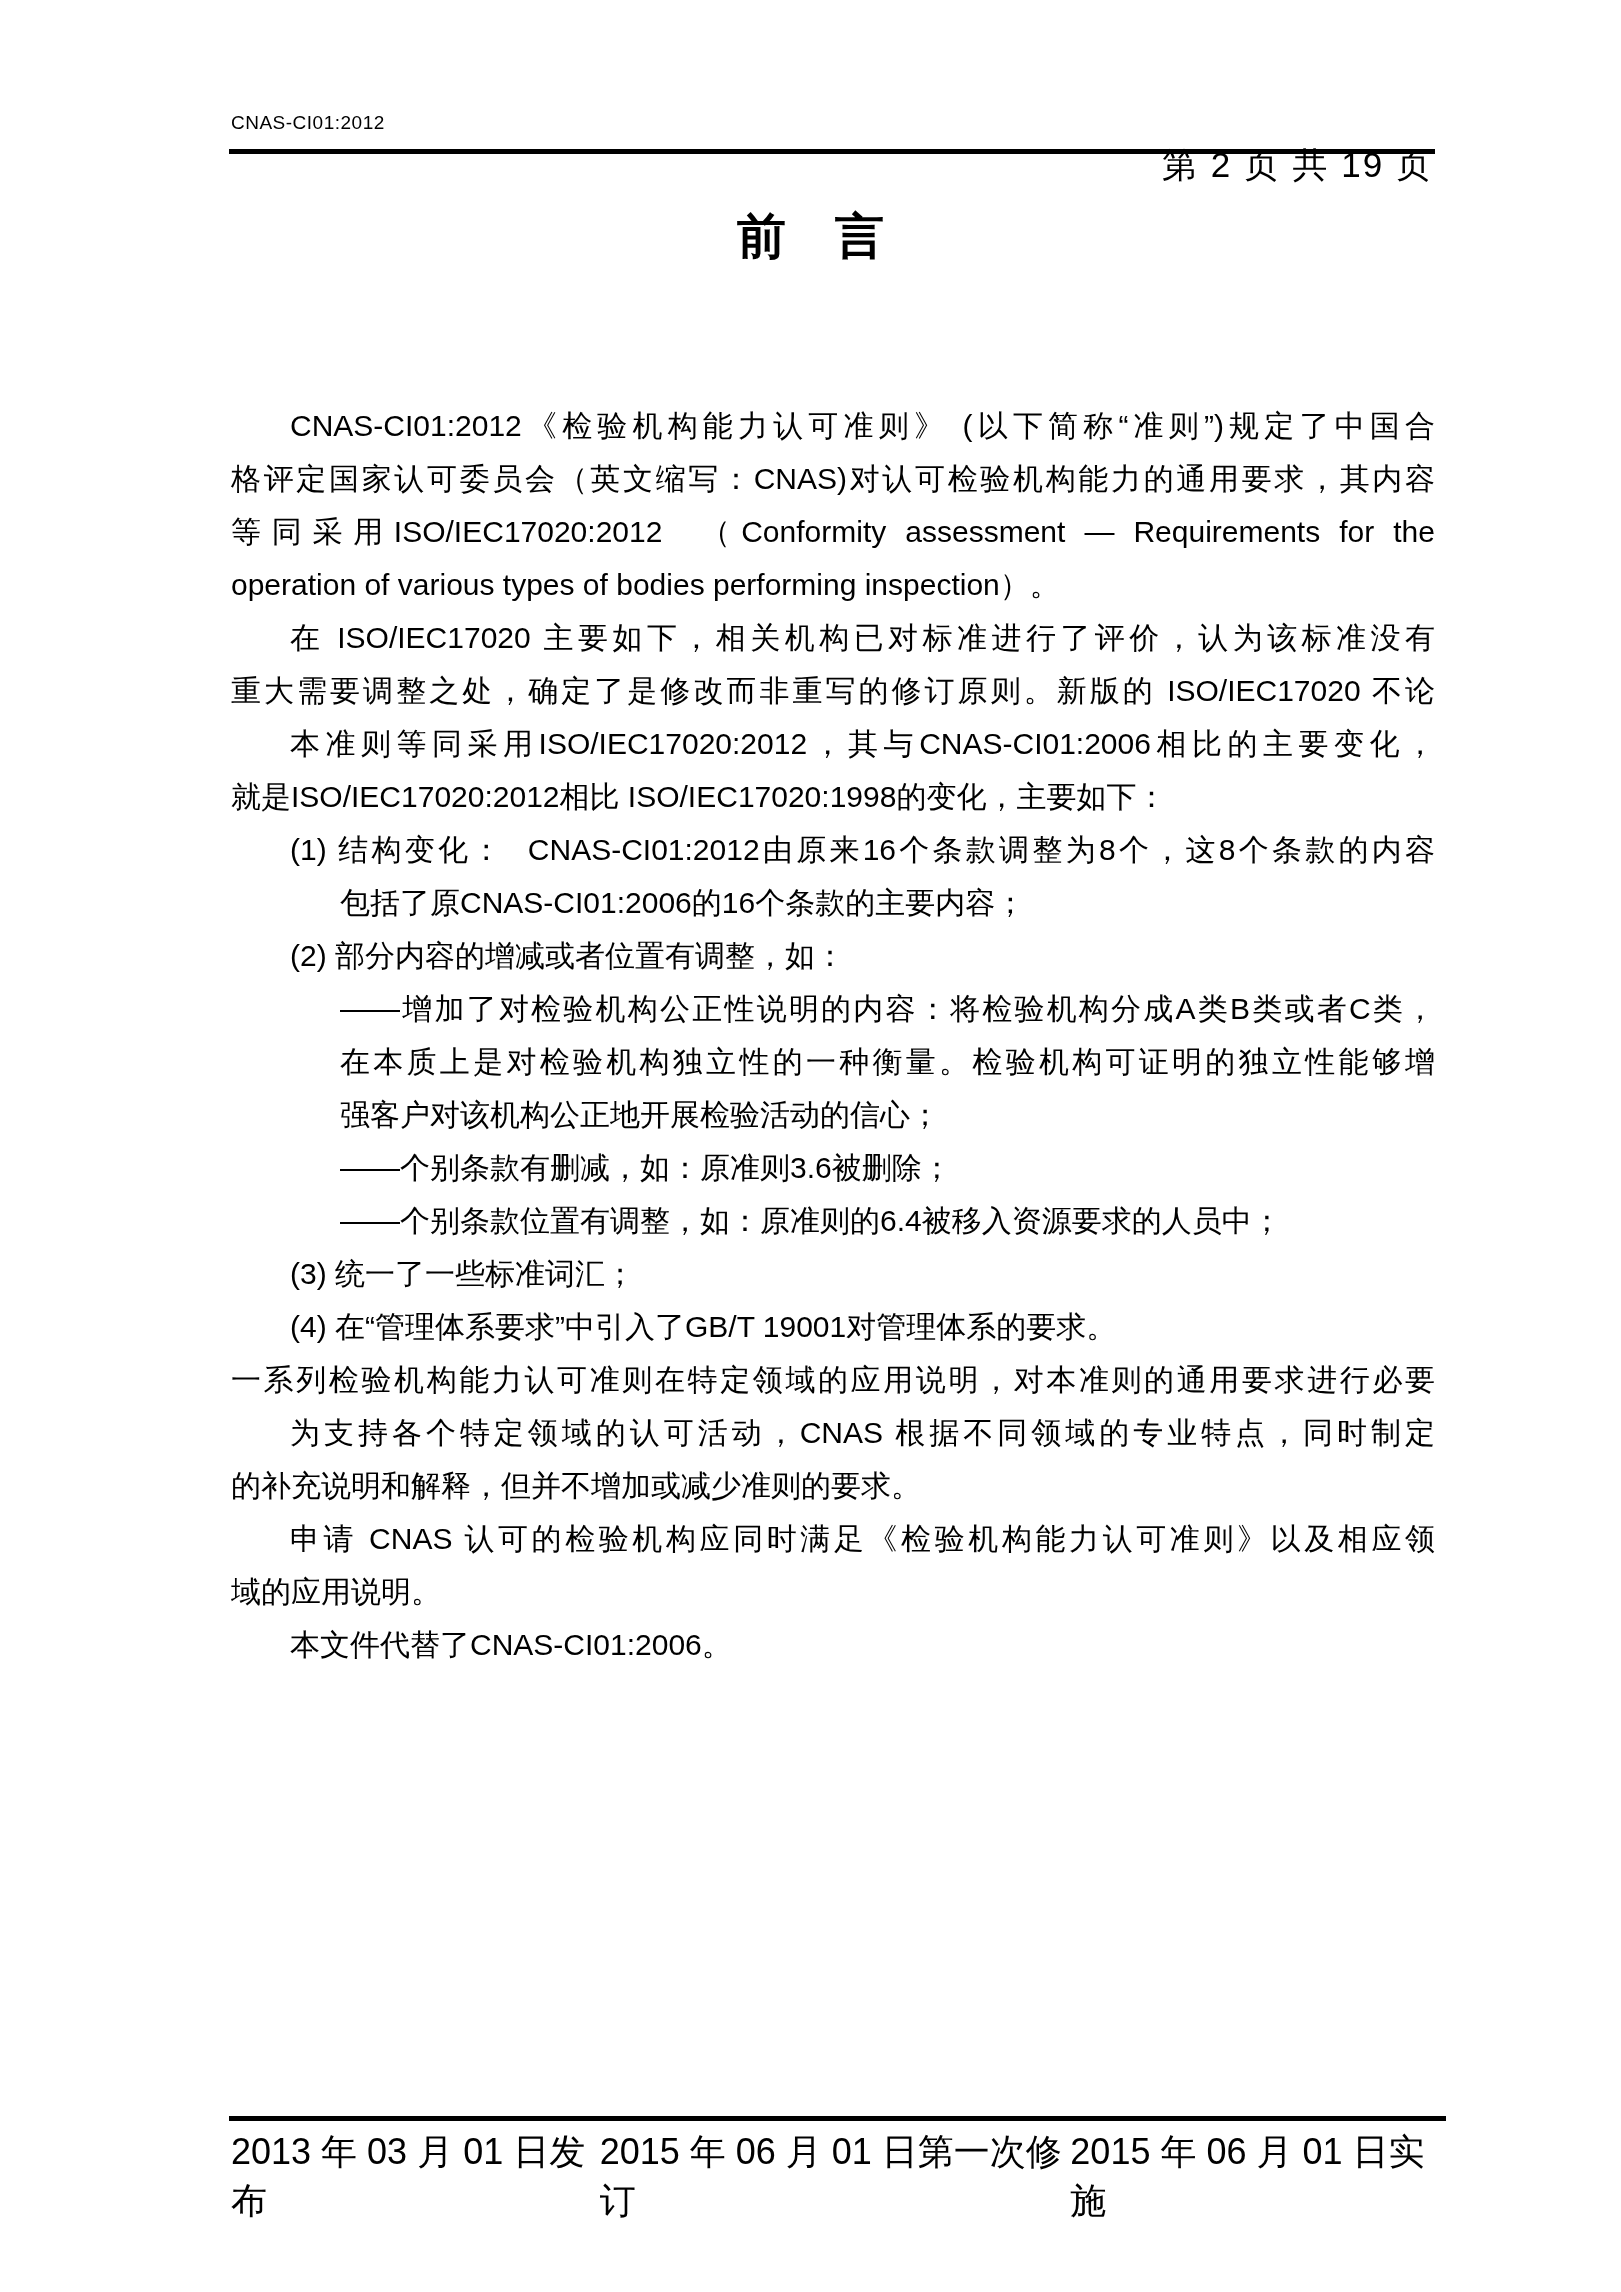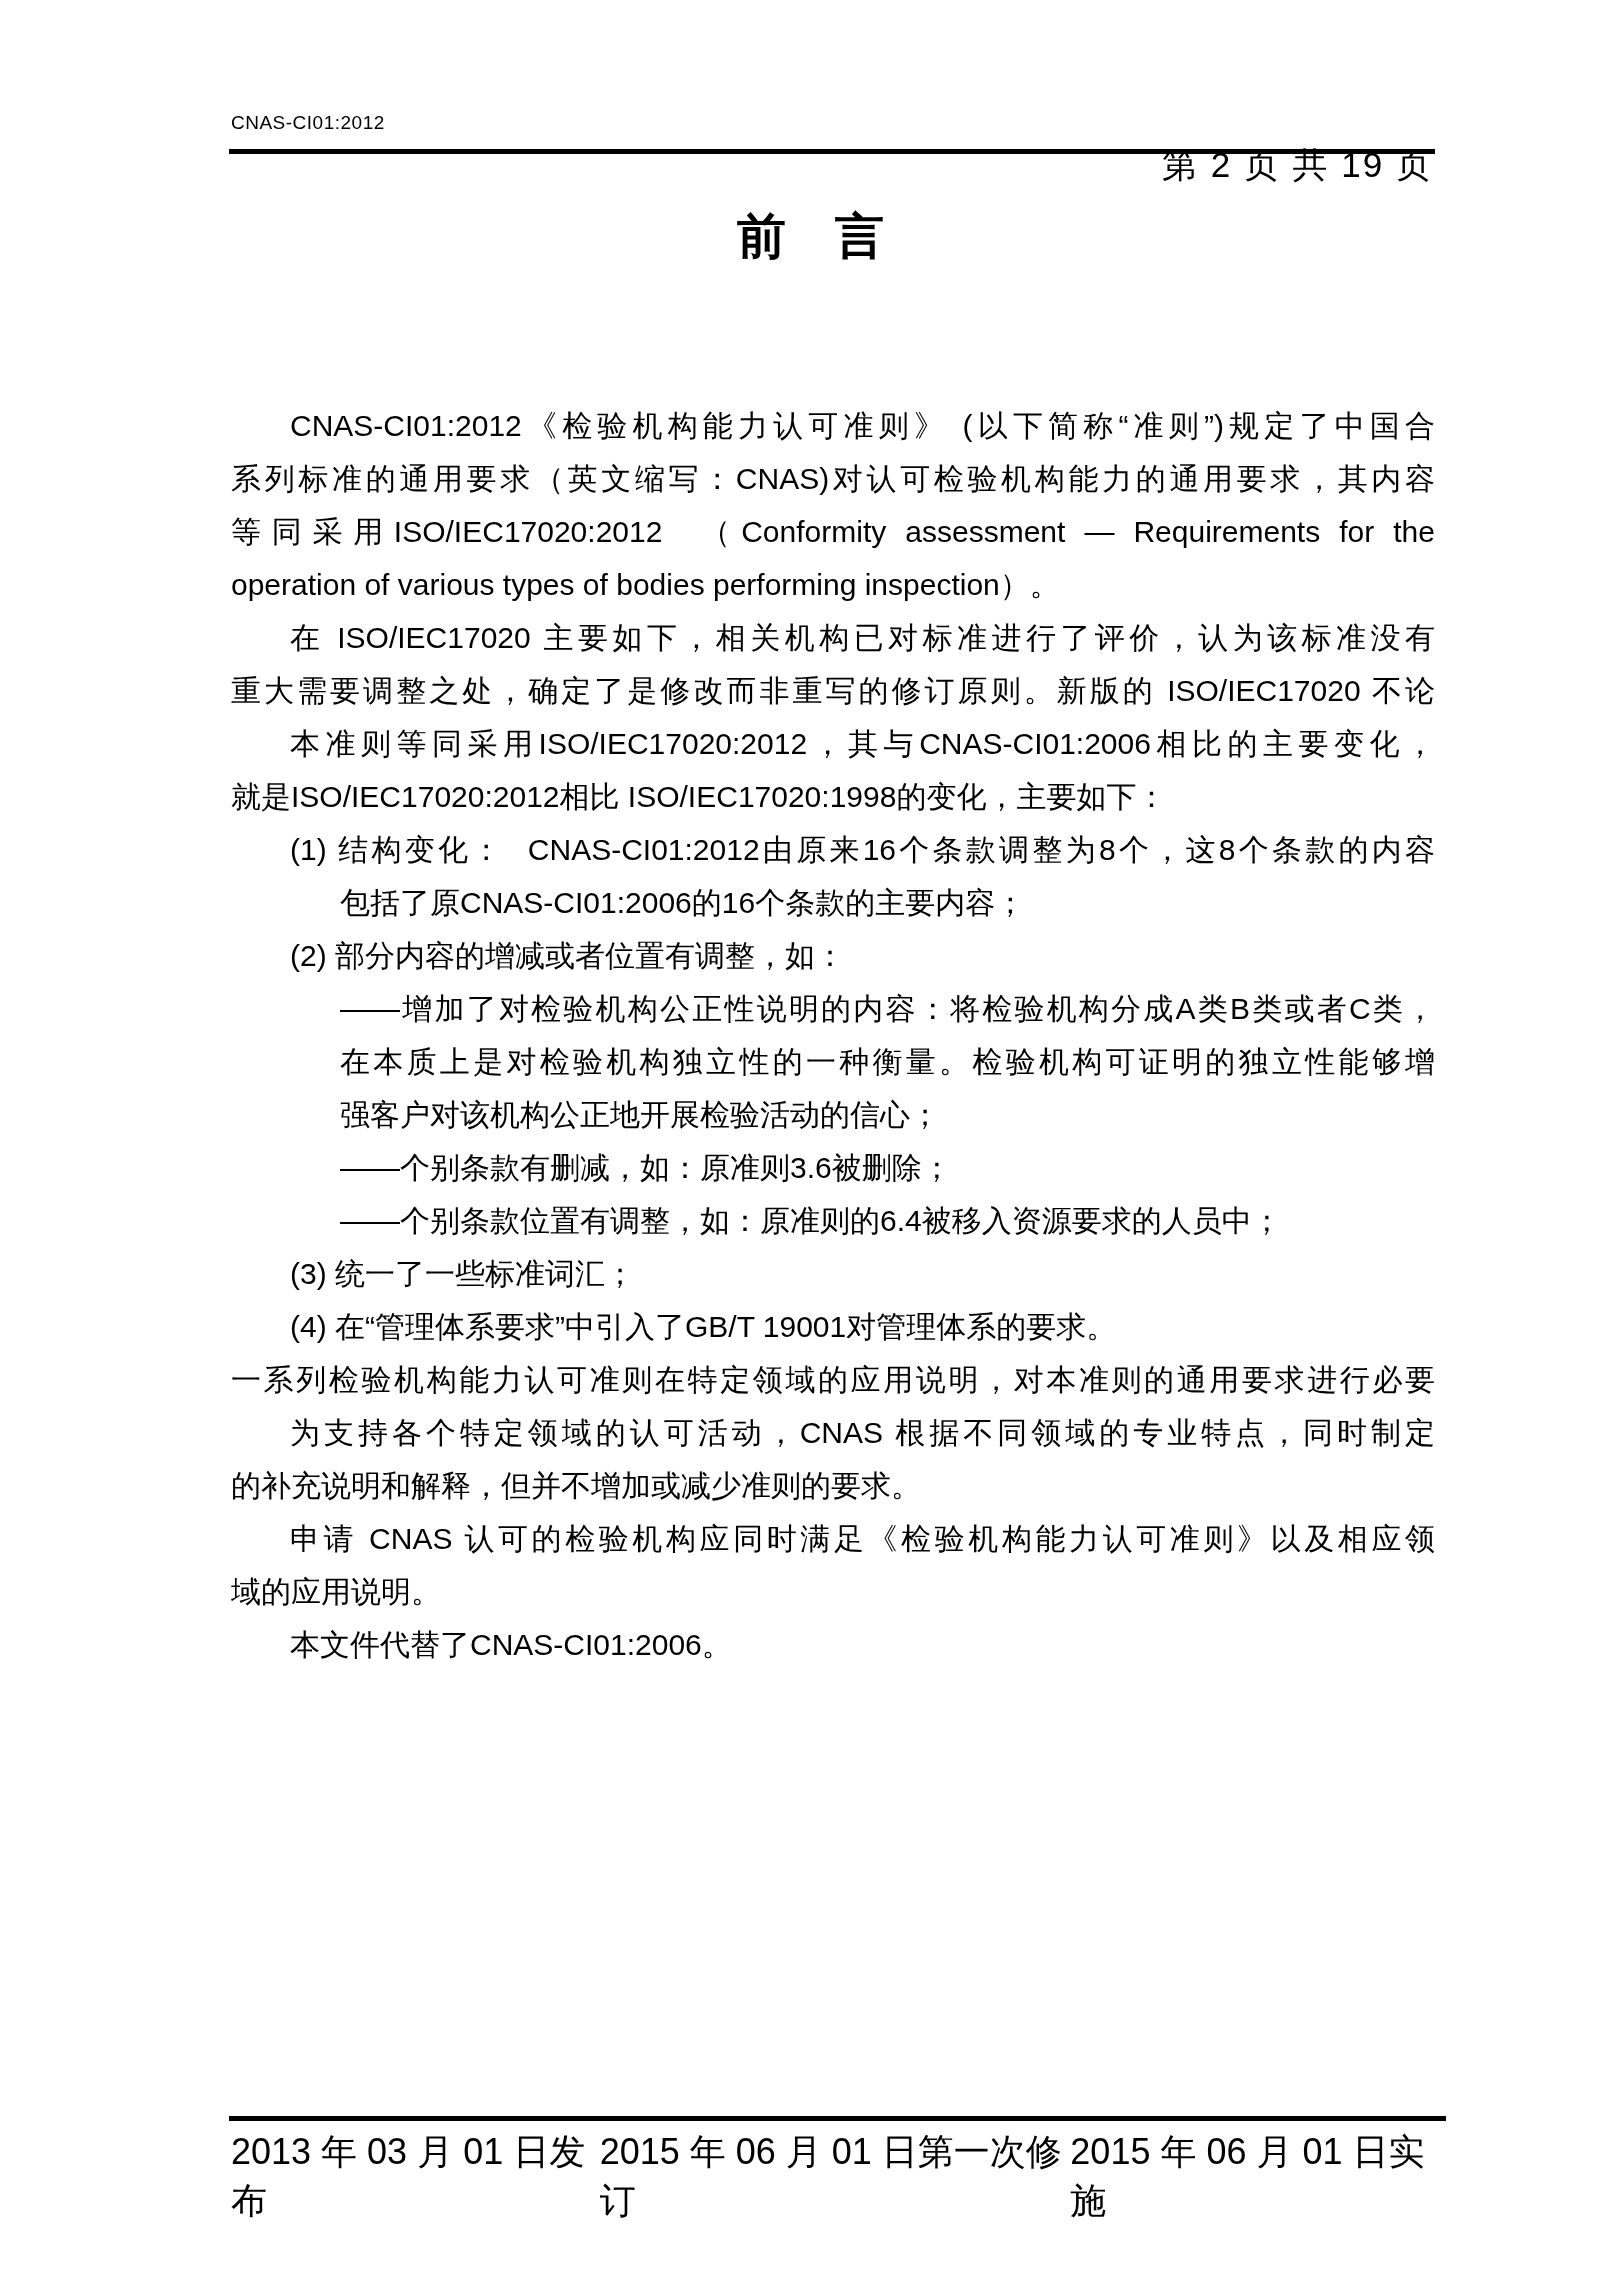--- a/index.html
+++ b/index.html
@@ -87,21 +87,21 @@
 <div class="header-left">CNAS-CI01:2012</div>
 
 <div class="header-right">第 2 页 共 19 页</div>
 
 <div class="header-rule"></div>
 
 <div class="doc-title">前　言</div>
 
 <div class="body-text">
     <div class="line para j">CNAS-CI01:2012《检验机构能力认可准则》 (以下简称“准则”)规定了中国合</div>
-    <div class="line j">系列标准的通用要求（英文缩写：CNAS)对认可检验机构能力的通用要求，其内容</div>
+    <div class="line j">格评定国家认可委员会（英文缩写：CNAS)对认可检验机构能力的通用要求，其内容</div>
     <div class="line j">等同采用ISO/IEC17020:2012  （Conformity assessment — Requirements for the</div>
     <div class="line">operation of various types of bodies performing inspection）。</div>
     <div class="line para j">在 ISO/IEC17020 主要如下，相关机构已对标准进行了评价，认为该标准没有</div>
     <div class="line j">重大需要调整之处，确定了是修改而非重写的修订原则。新版的 ISO/IEC17020 不论</div>
     <div class="line para j">本准则等同采用ISO/IEC17020:2012，其与CNAS-CI01:2006相比的主要变化，</div>
     <div class="line">就是ISO/IEC17020:2012相比 ISO/IEC17020:1998的变化，主要如下：</div>
     <div class="line para j">(1) 结构变化：  CNAS-CI01:2012由原来16个条款调整为8个，这8个条款的内容</div>
     <div class="line hang">包括了原CNAS-CI01:2006的16个条款的主要内容；</div>
     <div class="line para">(2) 部分内容的增减或者位置有调整，如：</div>
     <div class="line hang j">——增加了对检验机构公正性说明的内容：将检验机构分成A类B类或者C类，</div>

